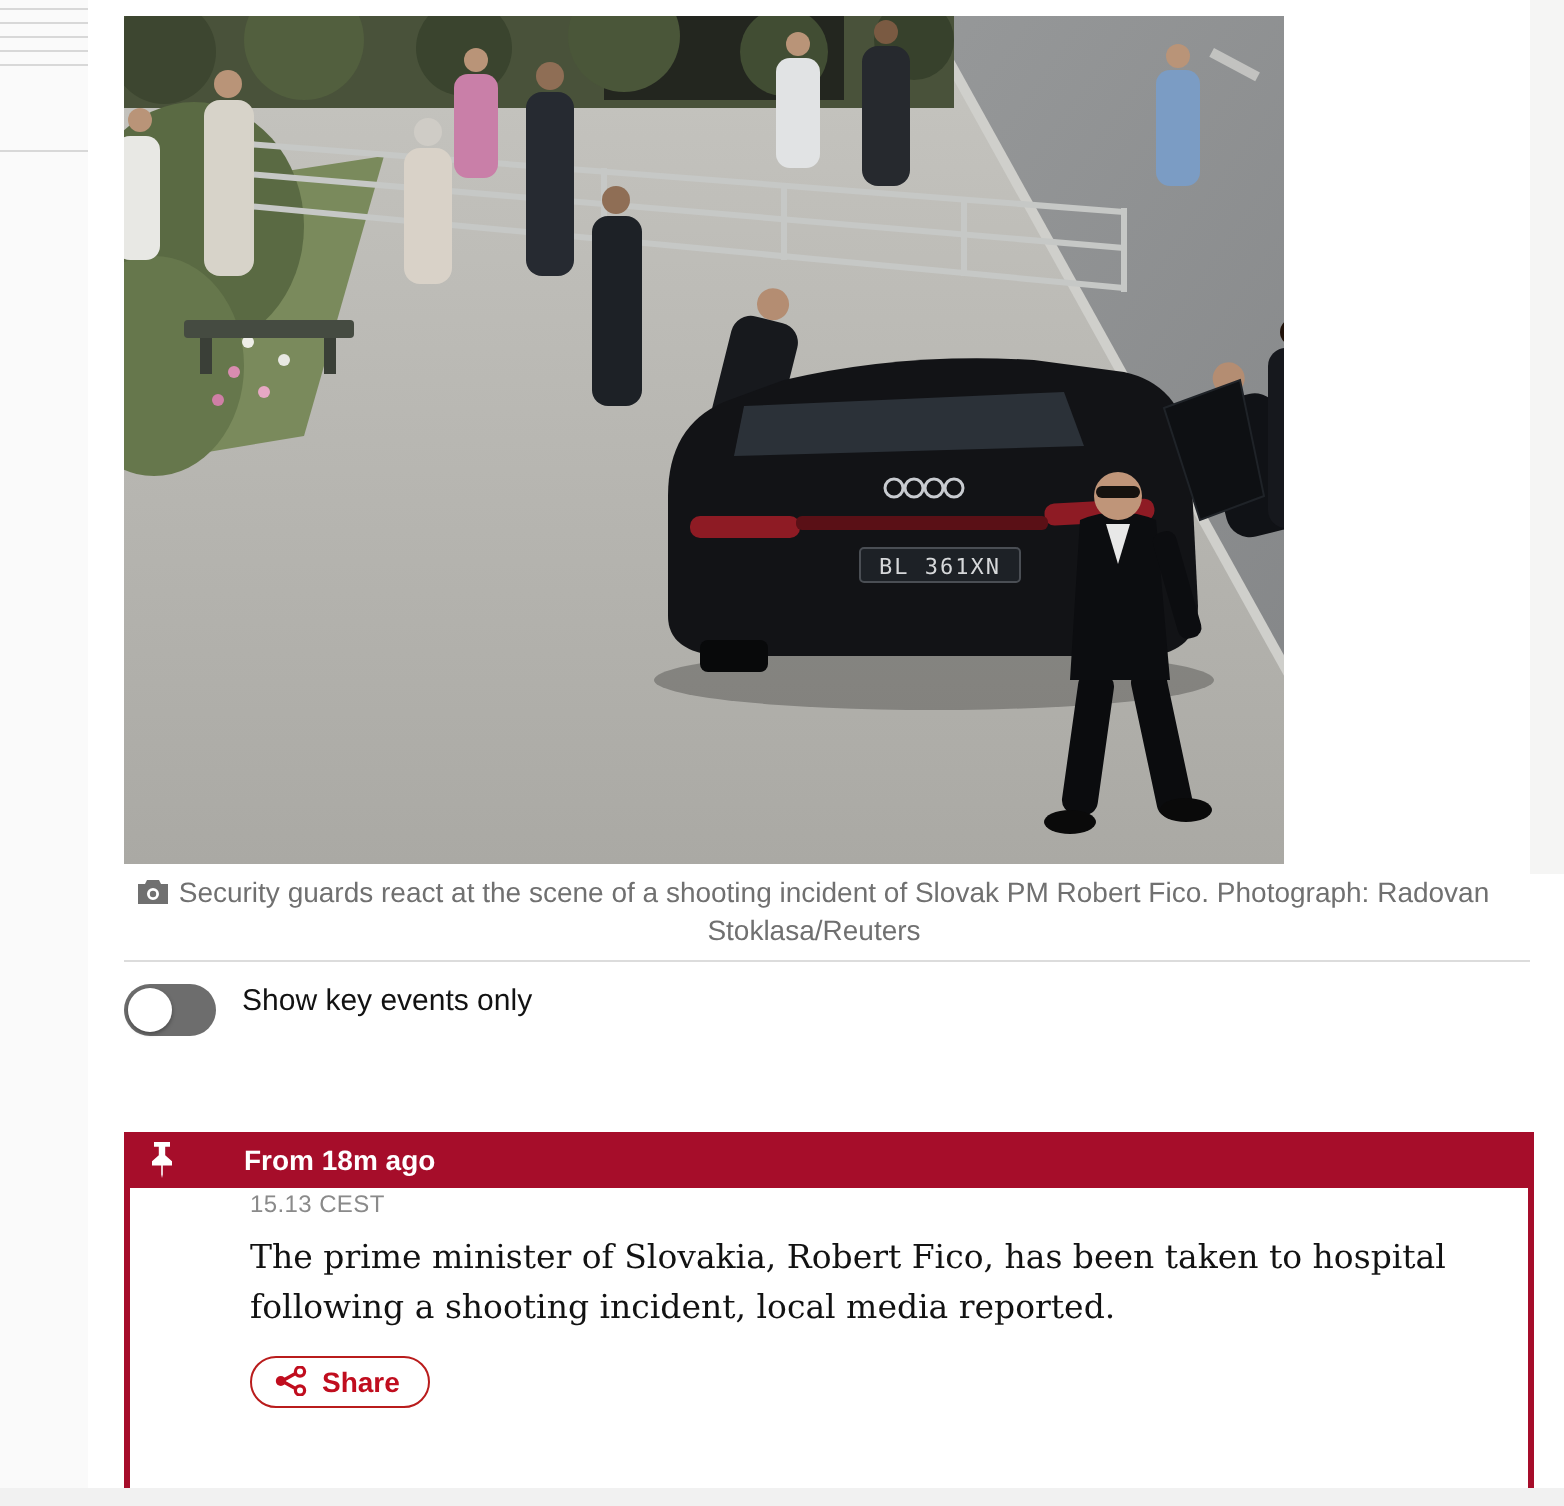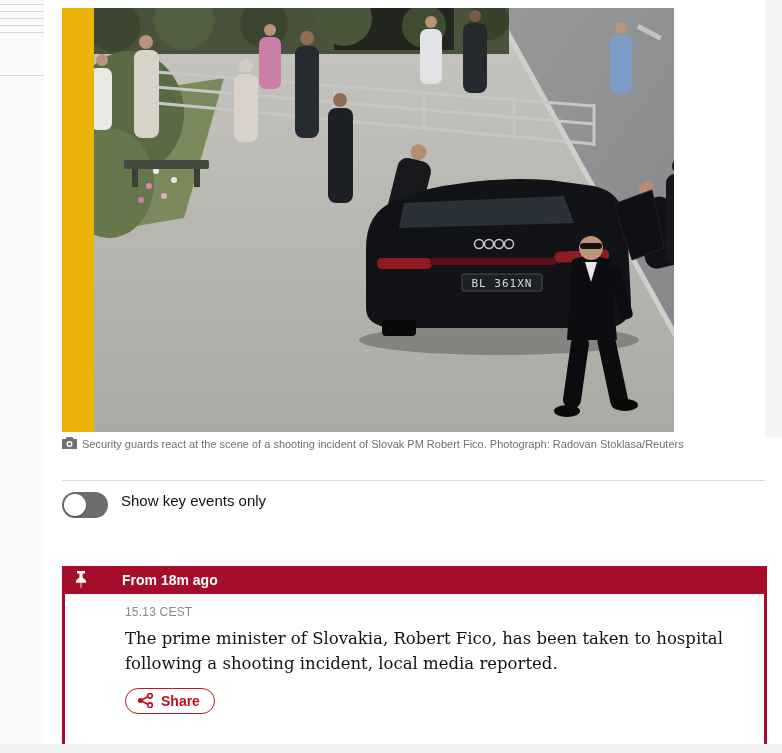--- a/index.html
+++ b/index.html
@@ -4,45 +4,45 @@
 <style>
   html,body{margin:0;padding:0;background:#ffffff;}
   .page{position:relative;width:782px;height:753px;background:#ffffff;overflow:hidden;
         font-family:"Liberation Sans",sans-serif;color:#121212;}
 
   
   .left-rail{position:absolute;left:0;top:0;width:44px;height:753px;background:#fafafa;}
   .rail-line{position:absolute;left:0;width:44px;height:1px;background:#d8d8d8;}
 
   
-  .photo-wrap{position:absolute;left:62px;top:8px;width:580px;height:424px;background:#eab308;overflow:hidden;padding-left:32px;}
+  .photo-wrap{position:absolute;left:62px;top:8px;width:580px;height:424px;background:#f0abfc;overflow:hidden;}
   .right-gutter{position:absolute;left:765px;top:0;width:17px;height:437px;background:#f5f5f4;}
 
   
-  .caption{position:absolute;left:62px;top:437px;width:690px;font-size:11px;line-height:1.35;color:#707070;}
+  .caption{position:absolute;left:62px;top:437px;width:690px;font-size:14px;line-height:1.35;color:#707070;text-align:center;}
   .caption .cam{vertical-align:-1px;margin-right:5px;}
 
   .divider{position:absolute;left:62px;top:480px;width:703px;height:1px;background:#dcdcdc;}
 
   
   .toggle-row{position:absolute;left:62px;top:492px;display:flex;align-items:flex-start;gap:13px;}
   .toggle{position:relative;width:46px;height:26px;border-radius:13px;background:#6d6d6d;cursor:pointer;}
   .toggle-knob{position:absolute;left:2px;top:2px;width:22px;height:22px;border-radius:50%;background:#ffffff;
                box-shadow:0 1px 2px rgba(0,0,0,.35);}
   .toggle-label{font-size:15px;color:#121212;}
 
   
   .pinned-card{position:absolute;left:62px;top:566px;width:705px;height:196px;box-sizing:border-box;
                background:#ffffff;border:3px solid #a60d2a;border-top:none;}
   .pinned-header{position:absolute;left:-3px;top:0;width:705px;height:28px;background:#a60d2a;
                  display:flex;align-items:center;}
   .pin-ico{margin-left:11px;}
   .pinned-header-label{margin-left:33px;color:#ffffff;font-weight:bold;font-size:14px;text-decoration:none;cursor:pointer;}
   .card-body{position:absolute;left:60px;top:28px;width:610px;}
-  .timestamp{margin-top:11px;font-size:12px;color:#8a8a8a;letter-spacing:.2px;}
+  .timestamp{margin-top:1px;font-size:12px;color:#8a8a8a;letter-spacing:.2px;}
   .headline{margin-top:5px;font-family:"DejaVu Serif","Liberation Serif",serif;font-weight:700;
             font-size:19px;line-height:1.2;color:#121212;}
   .body-text{margin-top:8px;width:600px;font-family:"DejaVu Serif","Liberation Serif",serif;
              font-size:16.5px;line-height:1.5;color:#121212;}
   .share-btn{margin-top:11px;display:inline-flex;align-items:center;gap:7px;background:#ffffff;
              border:1px solid #b91c1c;border-radius:15px;padding:4px 14px 4px 11px;cursor:pointer;}
   .share-label{color:#c00d1e;font-weight:bold;font-size:14px;font-family:"Liberation Sans",sans-serif;}
 
   .bottom-strip{position:absolute;left:0;top:744px;width:782px;height:9px;background:#f1f1f1;}
 </style>

